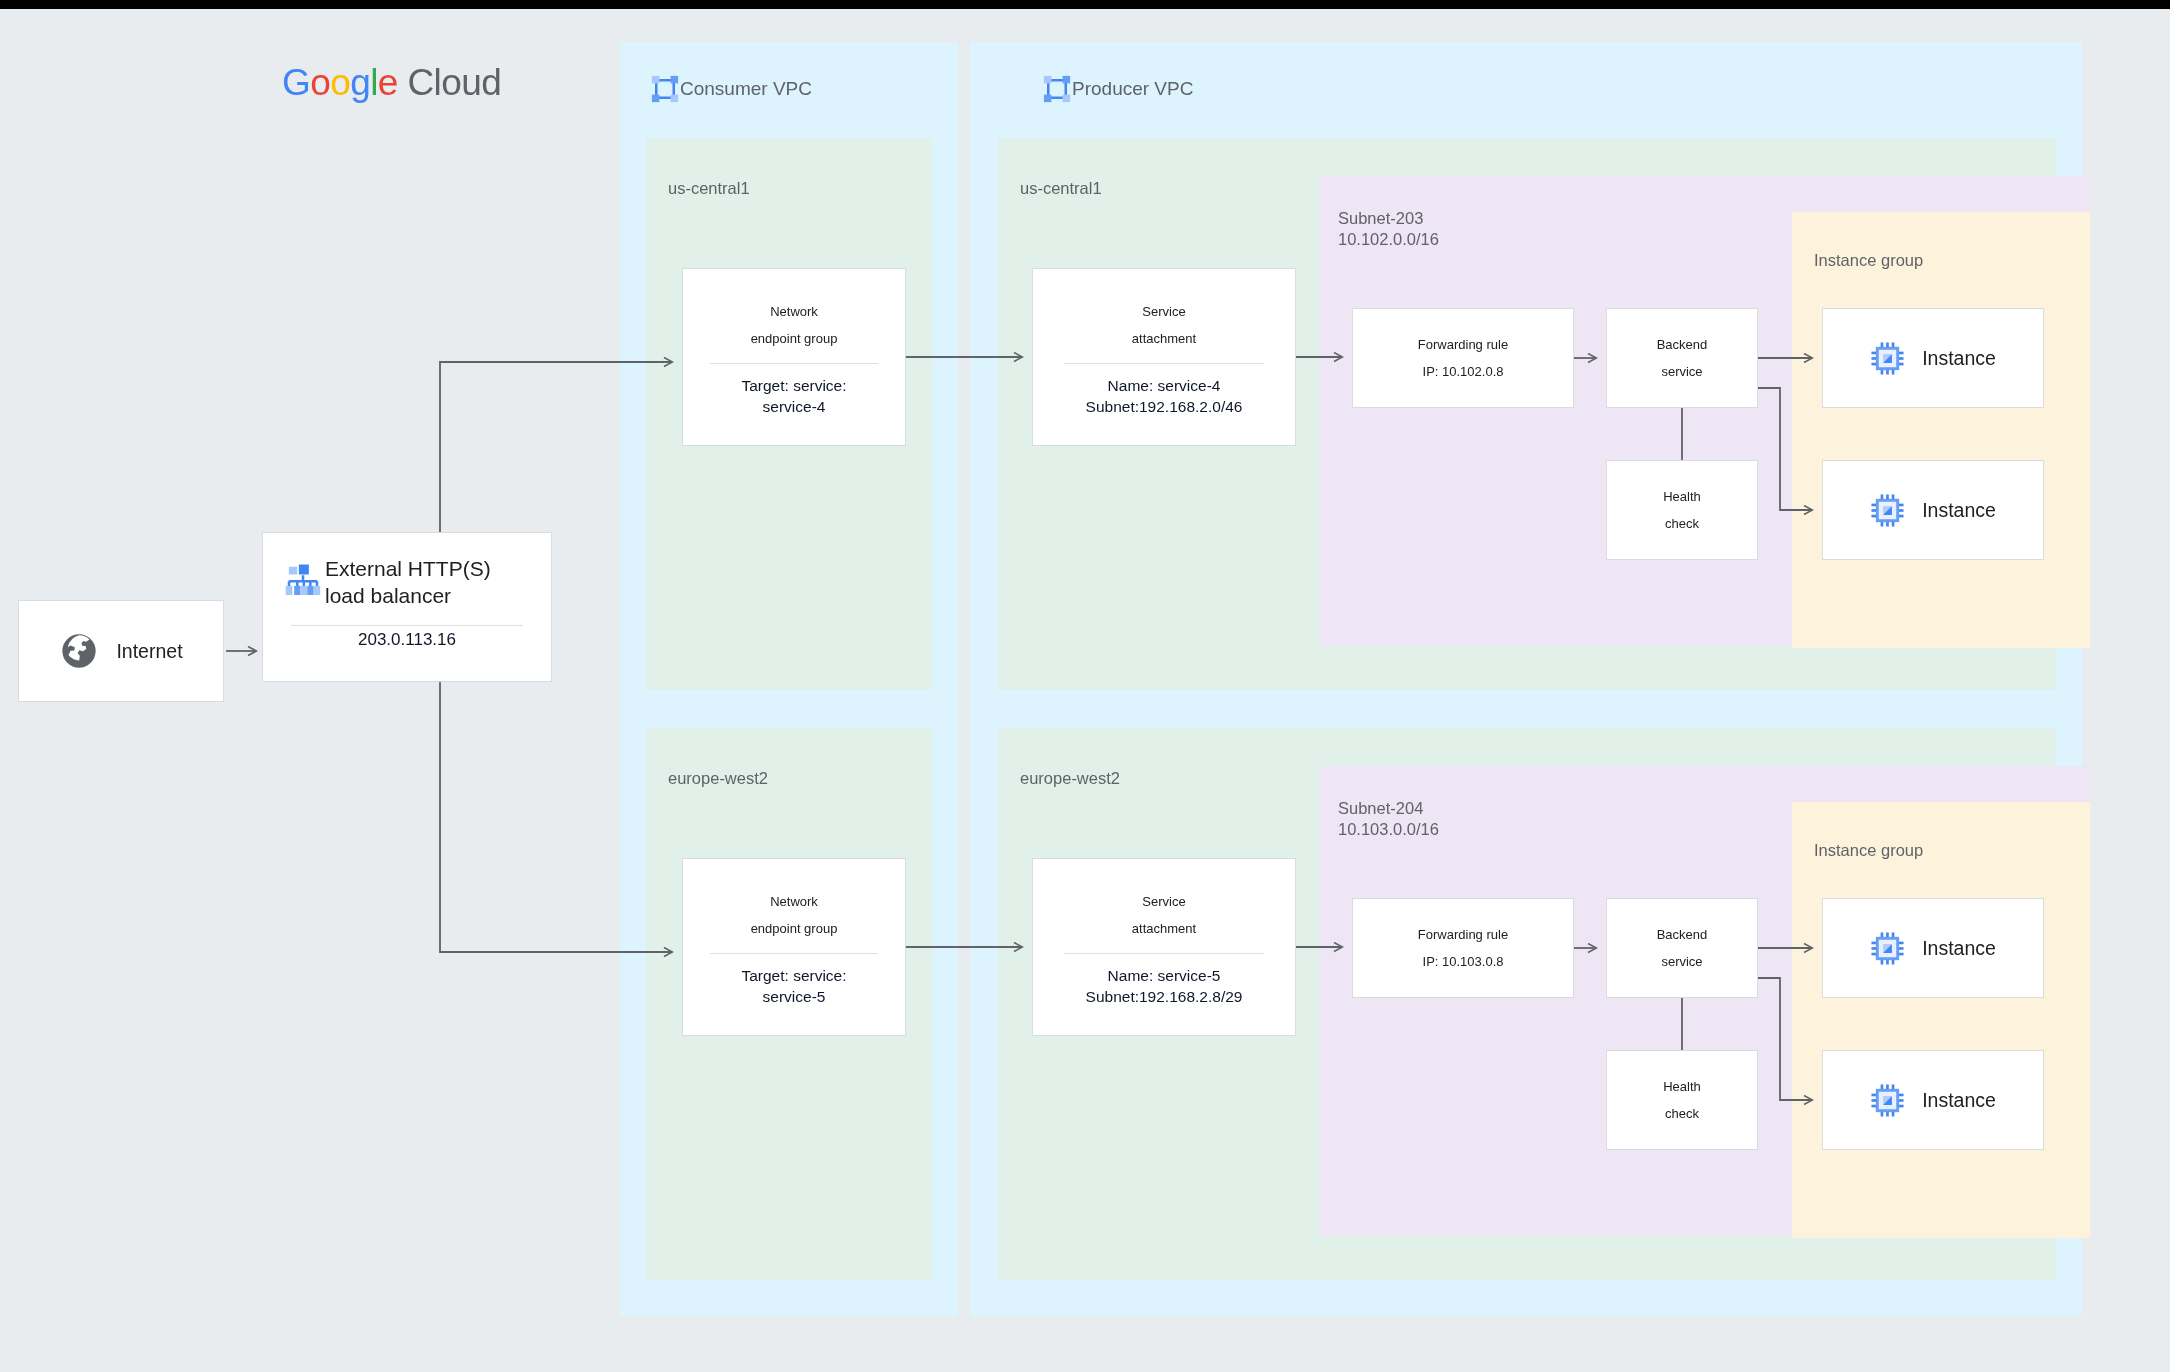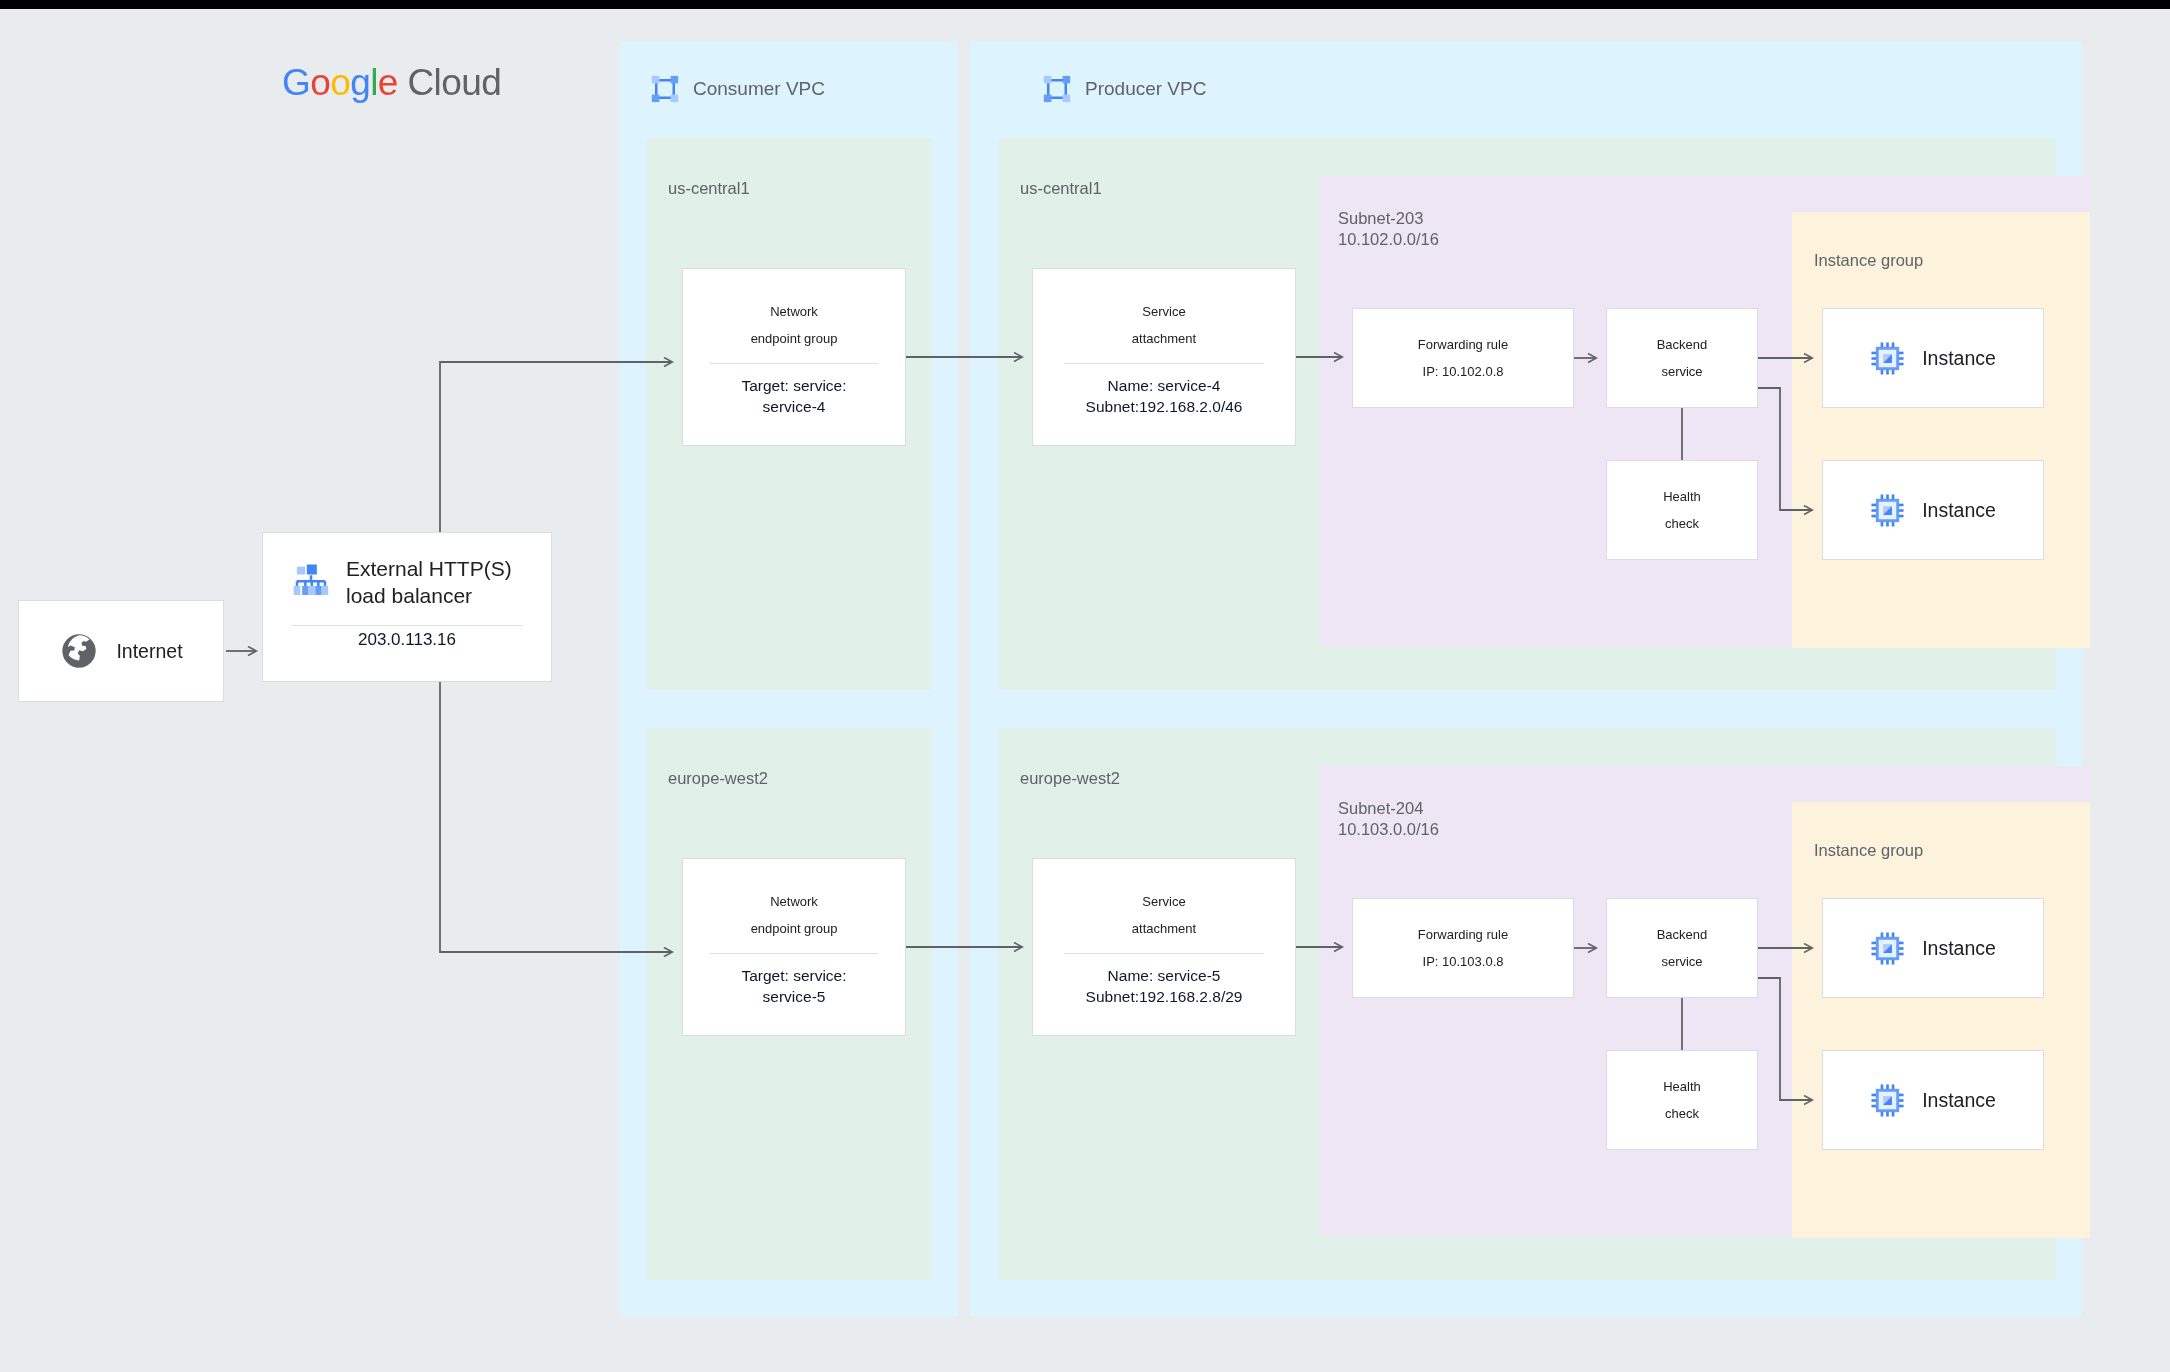--- a/index.html
+++ b/index.html
@@ -36,21 +36,21 @@
     position:absolute; border-radius:1px;
   }
   .group > .glabel {
     position:absolute; font-size:16.5px; color:#5f6368; line-height:21px; white-space:pre-line;
   }
   .vpc   { background:#ddf3fd; }
   .region{ background:#e1f0e8; }
   .subnet{ background:#eee5f5; }
   .igroup{ background:#fdf3dc; }
 
-  .vpchead { position:absolute; display:flex; align-items:center; gap:13px; }
+  .vpchead { position:absolute; display:flex; align-items:center; }
   .vpchead .lbl { font-size:19px; color:#5f6368; }
 
   
   .iconbox { flex-direction:row; gap:17px; justify-content:center; }
   .iconbox .title { font-size:19.5px; }
 
   svg { display:block; }
   .conn { position:absolute; left:0; top:0; width:2170px; height:1372px; pointer-events:none; }
 </style>
 </head>
@@ -280,21 +280,21 @@
   <span>
     <svg width="40" height="40" viewBox="0 0 24 24">
       <circle cx="12" cy="12" r="10" fill="#5f6368"></circle>
       <path d="M12 2.6 a9.4 9.4 0 0 1 6.3 2.5 l-2.1 1.4 -1.6 -0.5 -1.1 1.2 0.4 1.6 2.0 0.2 0.5 1.7 -1.9 1.4 -2.4 -0.6 -0.9 1.8 1.3 1.5 -0.4 2.9 a9.4 9.4 0 0 1 -6.4 -3.2 l1.2 -2.6 2.3 -0.2 0.3 -2.0 -2.6 -1.0 -1.6 1.0 a9.4 9.4 0 0 1 6.7 -7.1 z" fill="#ffffff"></path>
     </svg>
   </span>
   <span class="title">Internet</span>
 </div>
 
 <div class="node" style="left:262px; top:532px; width:290px; height:150px; align-items:stretch; justify-content:flex-start;">
-  <div style="display:flex; align-items:center; gap:15px; padding:22px 0 0 28px;">
+  <div style="display:flex; align-items:center; gap:2px; padding:22px 0 0 20px;">
     <span>
       <svg width="40" height="40" viewBox="0 0 24 24">
         <rect x="9.5" y="1.5" width="6" height="6" fill="#4285f4"></rect>
         <rect x="3.5" y="2.8" width="5" height="4.7" fill="#a6c8fa"></rect>
         <path d="M12 8 v3.5 M3.5 11.5 h17 M3.6 11.5 v3 M8.6 11.5 v3 M12.5 11.5 v3 M16.4 11.5 v3 M20.4 11.5 v3" stroke="#4285f4" stroke-width="1.5" fill="none"></path>
         <rect x="1.6" y="14.3" width="4" height="5.5" fill="#a6c8fa"></rect>
         <rect x="6.7" y="14.3" width="3.8" height="5.5" fill="#669df6"></rect>
         <rect x="10.7" y="14.3" width="3.8" height="5.5" fill="#a6c8fa"></rect>
         <rect x="14.6" y="14.3" width="3.8" height="5.5" fill="#669df6"></rect>
         <rect x="18.5" y="14.3" width="3.8" height="5.5" fill="#a6c8fa"></rect>

